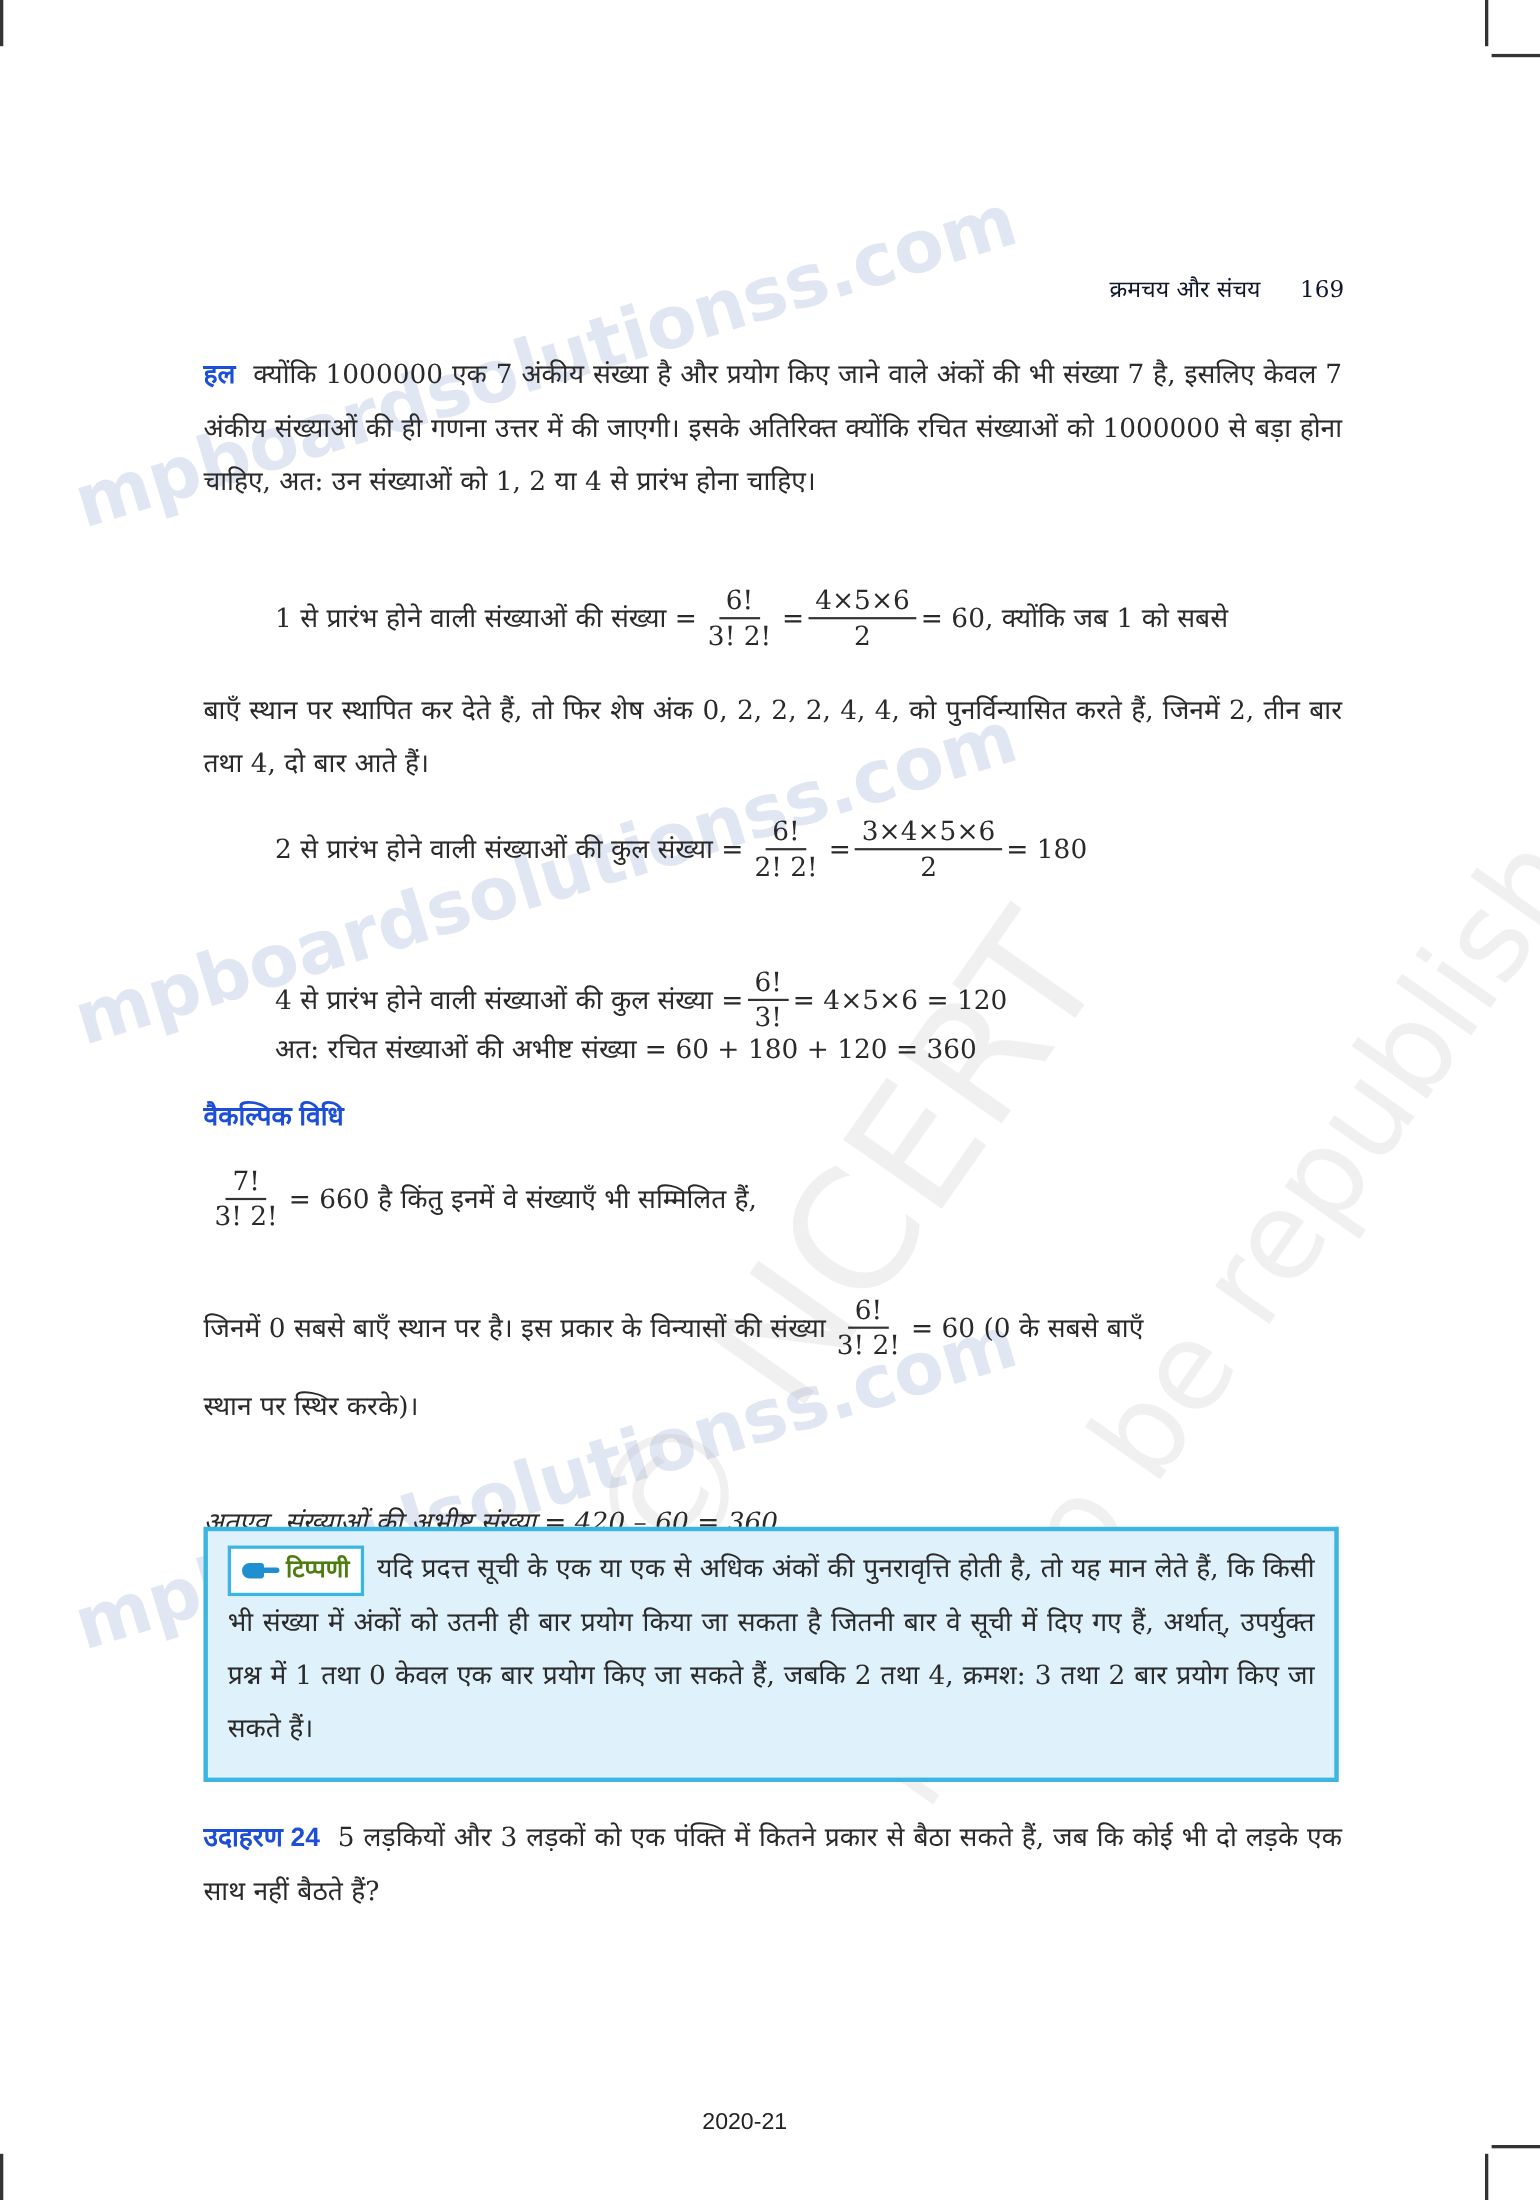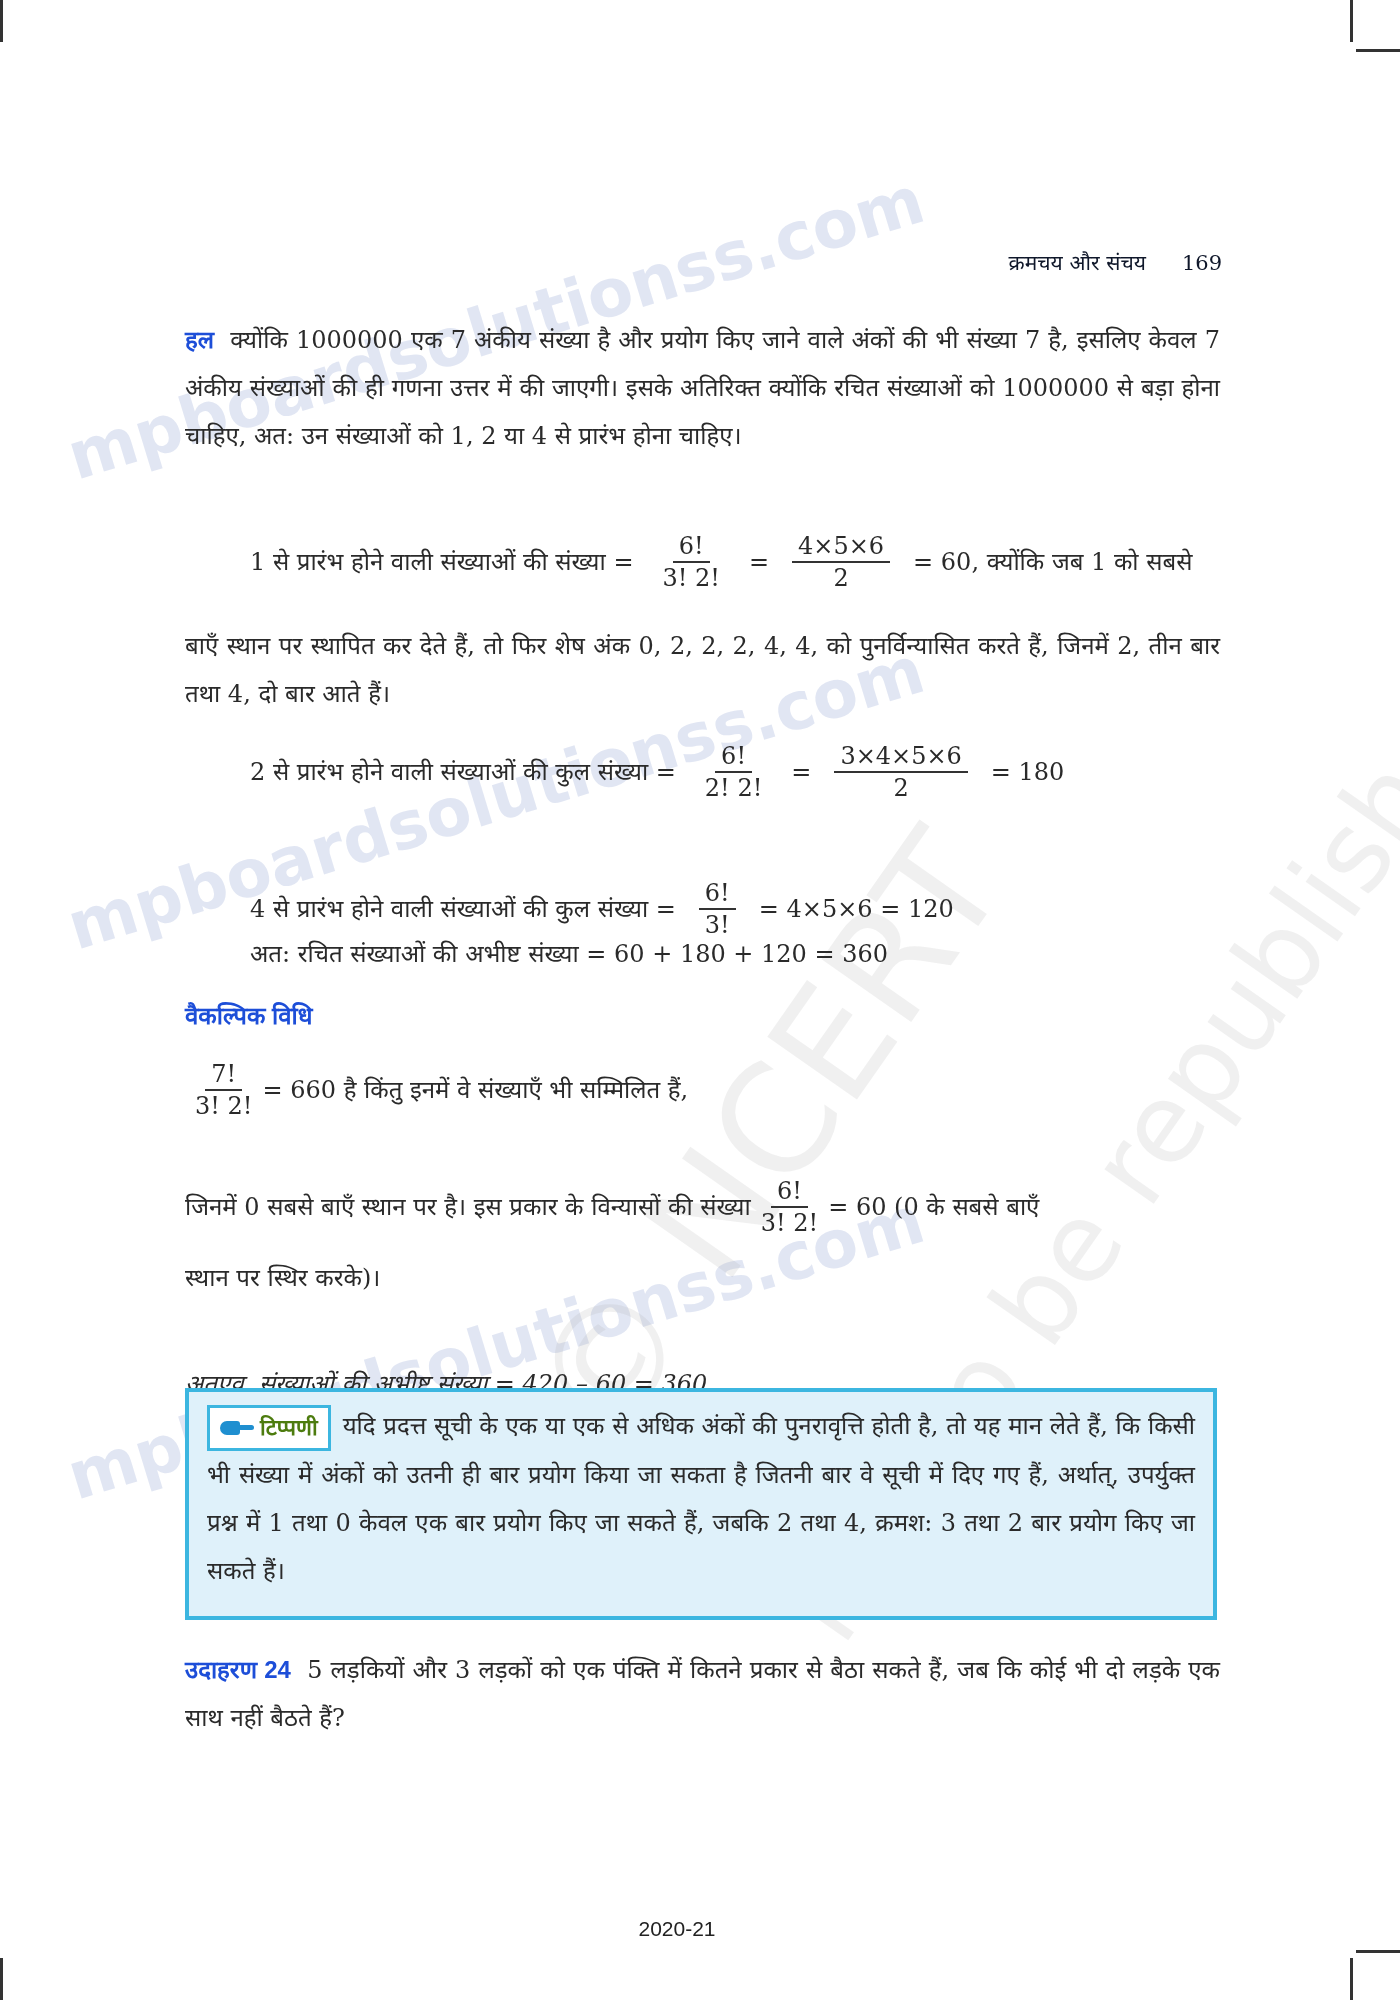--- a/index.html
+++ b/index.html
@@ -19,21 +19,21 @@
       font-family: "DejaVu Sans", "Liberation Sans", sans-serif;
       white-space: nowrap; pointer-events: none;
     }
     .running-head {
       position: absolute; top: 248px; right: 178px;
       font-size: 21px; color: #0f172a; display: flex; gap: 36px; align-items: baseline;
     }
     .content { position: absolute; left: 185px; width: 1035px; font-size: 24px; line-height: 48px; }
     .accent { color: #1d4ed8; font-family: Liberation Sans, sans-serif; font-weight: bold; }
     p { margin: 0; text-align: justify; }
-    .indent { padding-left: 65px; gap: 19px; }
+    .indent { padding-left: 65px; }
     .frac { display: inline-flex; flex-direction: column; align-items: center; vertical-align: middle; margin: 0 4px; line-height: 30px; }
     .frac .num { padding: 0 6px; border-bottom: 2px solid #333; }
     .frac .den { padding: 0 6px; }
     .eqline { display: flex; align-items: center; min-height: 84px; }
     .note-box {
       position: absolute; left: 185px; top: 1388px; width: 1032px; height: 232px;
       background: #dff1fa; border: 4px solid #3cb6e0; box-sizing: border-box;
       padding: 10px 18px; font-size: 24px; line-height: 48px;
     }
     .note-label {

